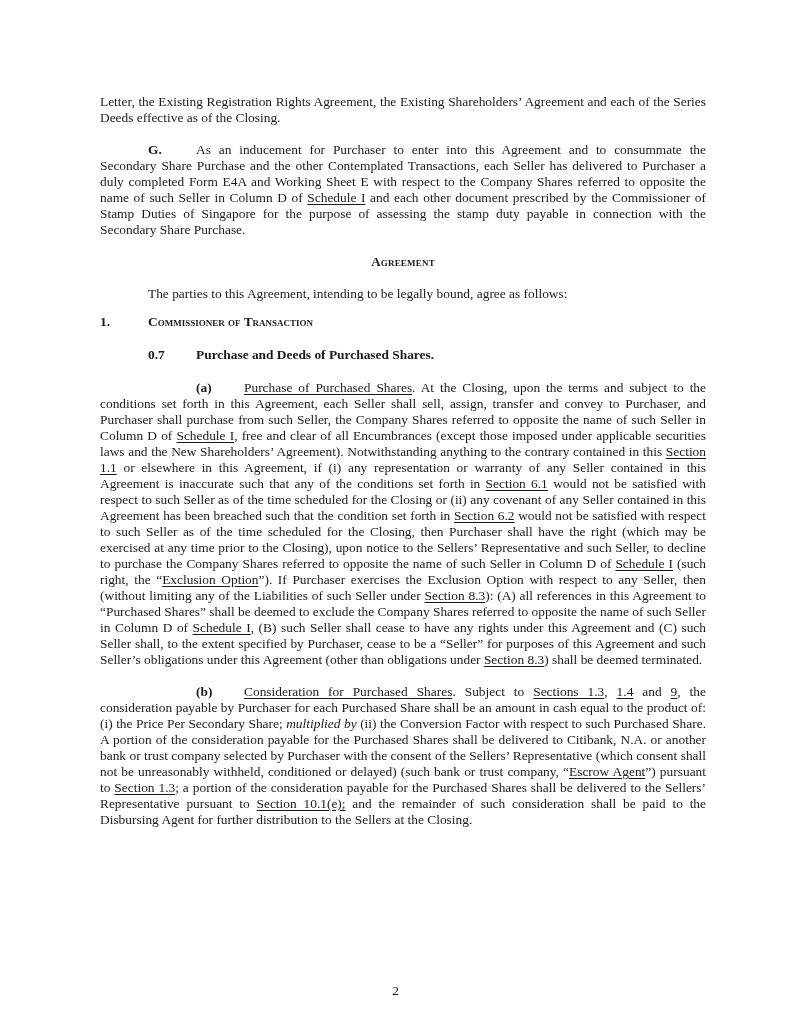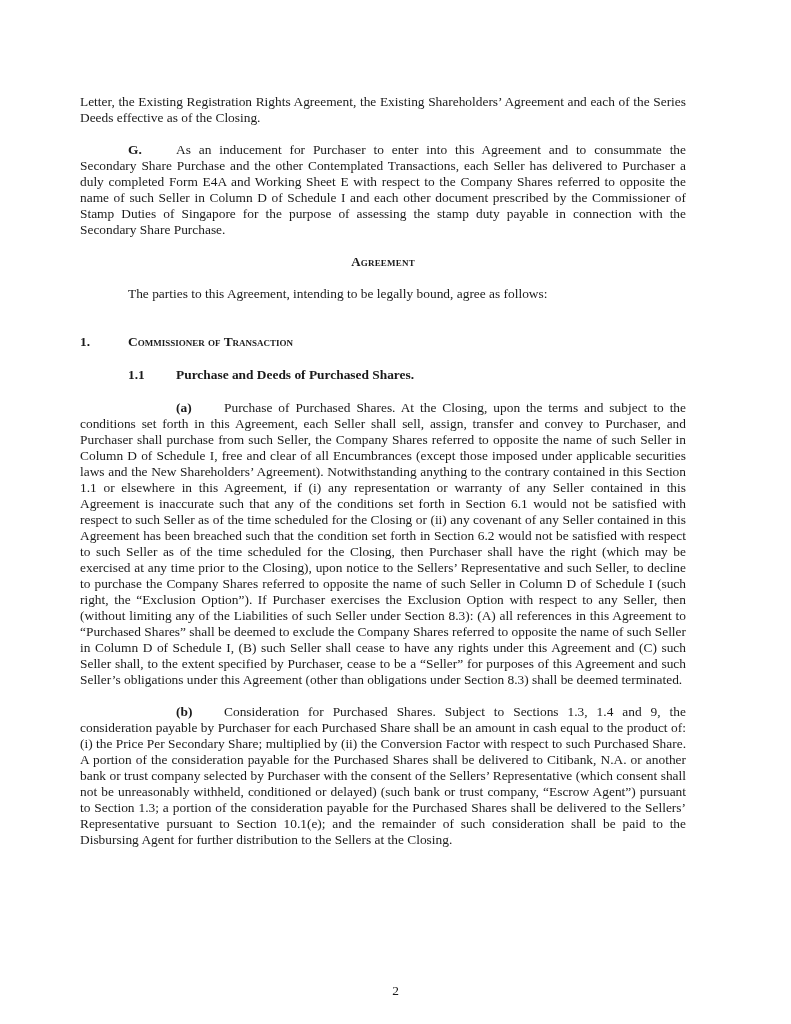--- a/index.html
+++ b/index.html
@@ -12,45 +12,45 @@
       height: 1024px;
       position: relative;
       overflow: hidden;
       font-family: "Liberation Serif", "DejaVu Serif", serif;
       color: #1a1a1a;
       font-size: 13.4px;
       line-height: 16px;
     }
     .page {
       position: absolute;
-      left: 80px;
+      left: 100px;
       top: 94px;
       width: 606px;
     }
     p {
       margin: 0;
       text-align: justify;
       text-align-last: left;
     }
     .para { margin-bottom: 16px; }
-    .u { text-underline-offset: 2px; }
-    .i { }
+    .u { text-decoration: underline; text-underline-offset: 2px; }
+    .i { font-style: italic; }
     .recital-label { display: inline-block; width: 48px; margin-left: 48px; font-weight: bold; }
     .heading-center {
       text-align: center;
       text-align-last: center;
       font-variant: small-caps;
       font-weight: bold;
       font-size: 13px;
       letter-spacing: 0.2px;
       margin-bottom: 16px;
     }
     .lead {
       text-indent: 48px;
-      margin-bottom: 32px;
+      margin-bottom: 12px;
     }
     .sec1 {
       display: flex;
       margin-bottom: 17px;
     }
     .sec1 .num { width: 48px; font-weight: bold; }
     .sec1 .title { font-variant: small-caps; font-weight: bold; }
     .sec11 {
       display: flex;
       margin-left: 48px;
@@ -80,21 +80,21 @@
   <p class="heading-center">Agreement</p>
 
   <p class="lead">The parties to this Agreement, intending to be legally bound, agree as follows:</p>
 
   <div class="sec1">
     <span class="num">1.</span>
     <span class="title">Commissioner of Transaction</span>
   </div>
 
   <div class="sec11">
-    <span class="num">1.1</span>
+    <span class="num">0.7</span>
     <span class="title">Purchase and Deeds of Purchased Shares.</span>
   </div>
 
   <p class="para"><span class="sub-label">(a)</span><span><span class="u">Purchase of Purchased Shares</span><span>.  At the Closing, upon the terms and subject to the conditions set forth in this Agreement, each Seller shall sell, assign, transfer and convey to Purchaser, and Purchaser shall purchase from such Seller, the Company Shares referred to opposite the name of such Seller in Column D of </span><span class="u">Schedule I</span><span>, free and clear of all Encumbrances (except those imposed under applicable securities laws and the New Shareholders’ Agreement).  Notwithstanding anything to the contrary contained in this </span><span class="u">Section 1.1</span><span> or elsewhere in this Agreement, if (i) any representation or warranty of any Seller contained in this Agreement is inaccurate such that any of the conditions set forth in </span><span class="u">Section 6.1</span><span> would not be satisfied with respect to such Seller as of the time scheduled for the Closing or (ii) any covenant of any Seller contained in this Agreement has been breached such that the condition set forth in </span><span class="u">Section 6.2</span><span> would not be satisfied with respect to such Seller as of the time scheduled for the Closing, then Purchaser shall have the right (which may be exercised at any time prior to the Closing), upon notice to the Sellers’ Representative and such Seller, to decline to purchase the Company Shares referred to opposite the name of such Seller in Column D of </span><span class="u">Schedule I</span><span> (such right, the “</span><span class="u">Exclusion Option</span><span>”).  If Purchaser exercises the Exclusion Option with respect to any Seller, then (without limiting any of the Liabilities of such Seller under </span><span class="u">Section 8.3</span><span>): (A) all references in this Agreement to “Purchased Shares” shall be deemed to exclude the Company Shares referred to opposite the name of such Seller in Column D of </span><span class="u">Schedule I</span><span>, (B) such Seller shall cease to have any rights under this Agreement and (C) such Seller shall, to the extent specified by Purchaser, cease to be a “Seller” for purposes of this Agreement and such Seller’s obligations under this Agreement (other than obligations under </span><span class="u">Section 8.3</span><span>) shall be deemed terminated.</span></span></p>
 
   <p class="para"><span class="sub-label">(b)</span><span><span class="u">Consideration for Purchased Shares</span><span>.  Subject to </span><span class="u">Sections 1.3</span><span>, </span><span class="u">1.4</span><span> and </span><span class="u">9</span><span>, the consideration payable by Purchaser for each Purchased Share shall be an amount in cash equal to the product of: (i) the Price Per Secondary Share; </span><span class="i">multiplied by</span><span> (ii) the Conversion Factor with respect to such Purchased Share. A portion of the consideration payable for the Purchased Shares shall be delivered to Citibank, N.A. or another bank or trust company selected by Purchaser with the consent of the Sellers’ Representative (which consent shall not be unreasonably withheld, conditioned or delayed) (such bank or trust company, “</span><span class="u">Escrow Agent</span><span>”) pursuant to </span><span class="u">Section 1.3</span><span>; a portion of the consideration payable for the Purchased Shares shall be delivered to the Sellers’ Representative pursuant to </span><span class="u">Section 10.1(e);</span><span> and the remainder of such consideration shall be paid to the Disbursing Agent for further distribution to the Sellers at the Closing.</span></span></p>
 
 </div>
 
 <div class="page-number">2</div>

